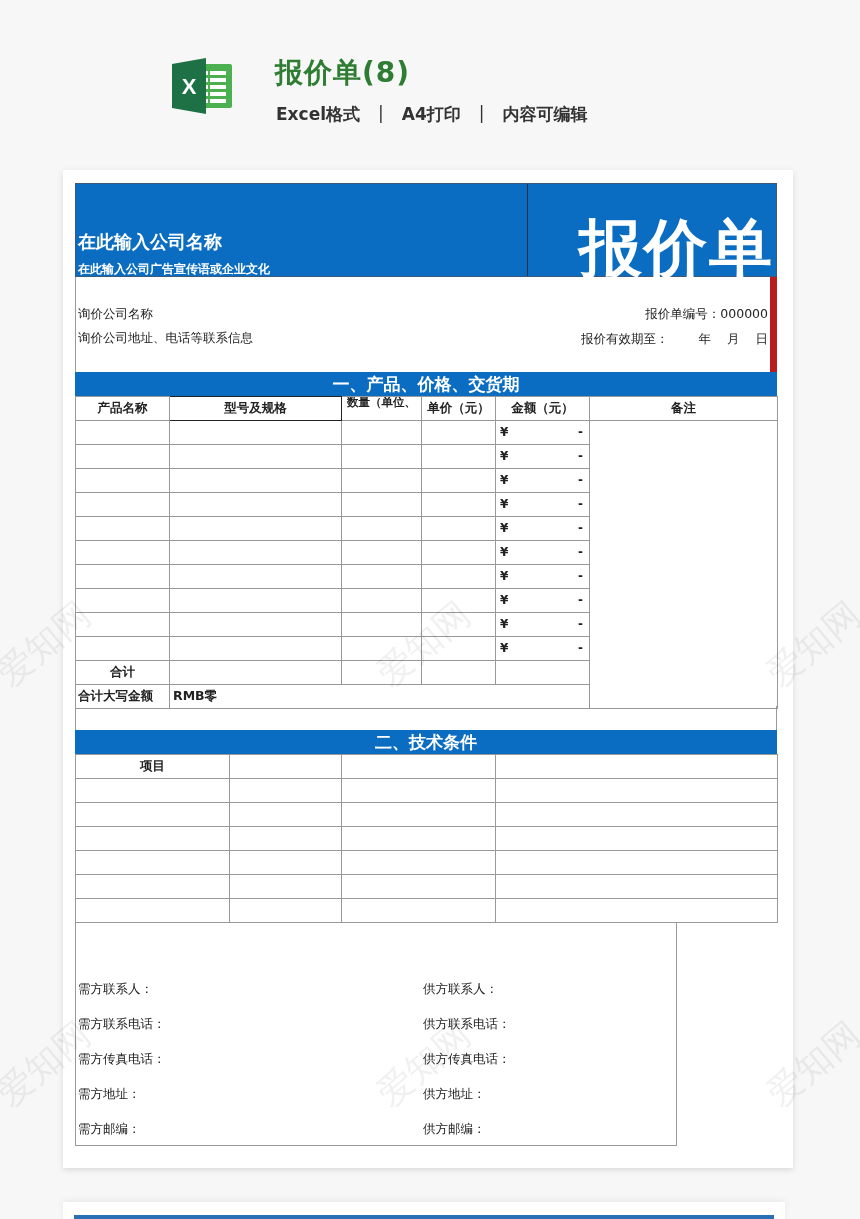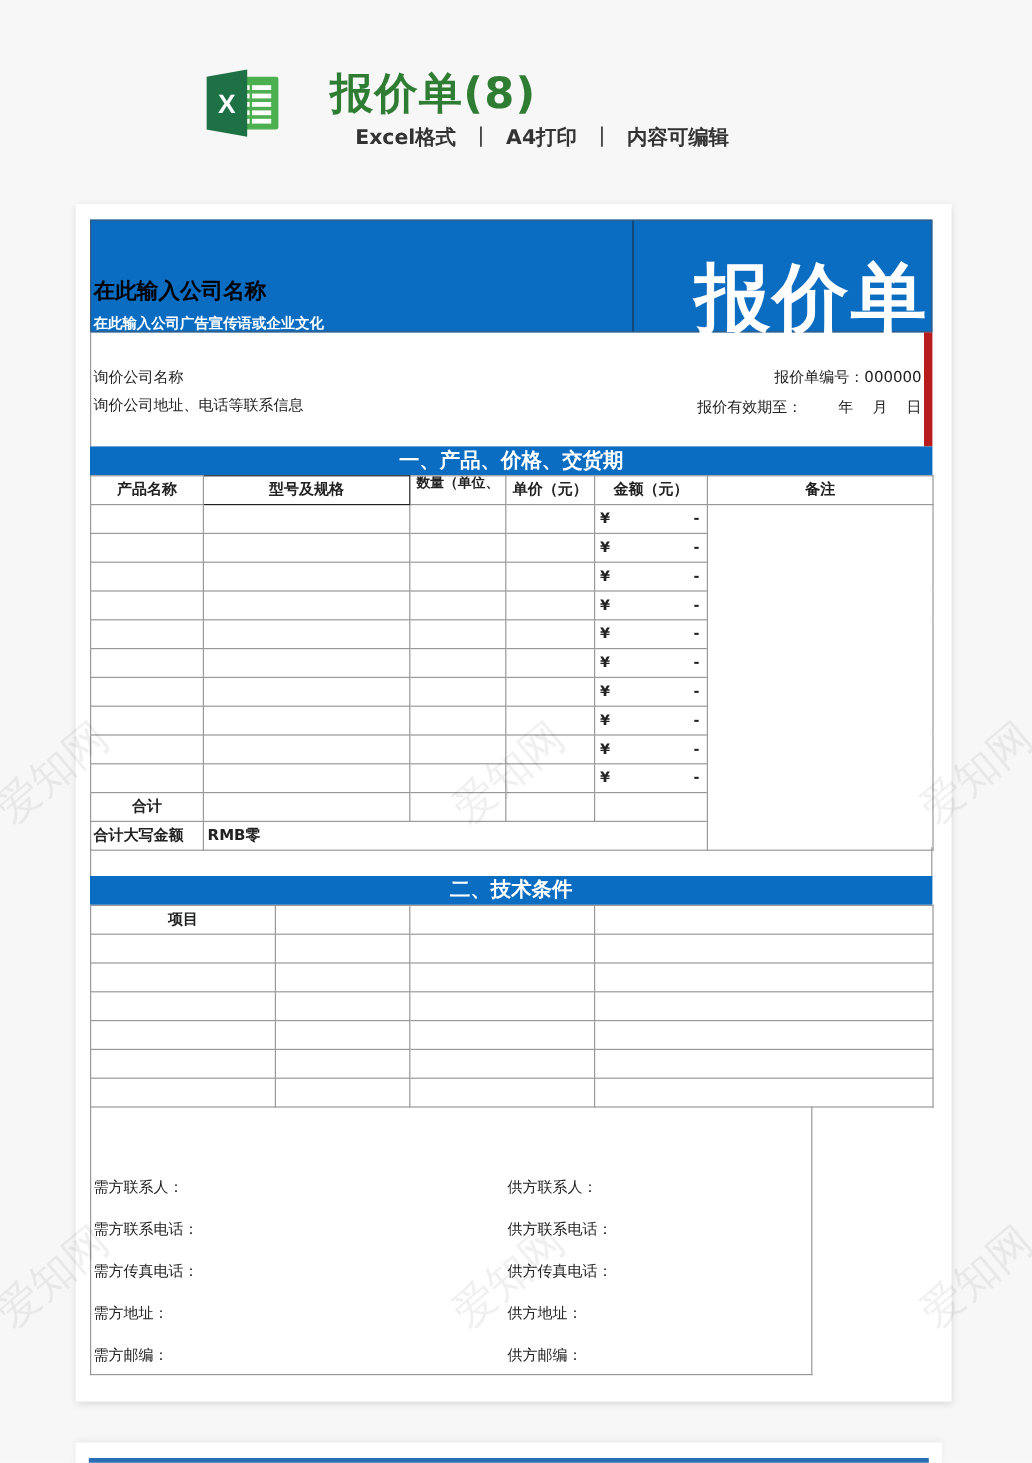--- a/index.html
+++ b/index.html
@@ -8,47 +8,47 @@
     background: #f7f7f7;
     font-family: "DejaVu Sans", "Liberation Sans", sans-serif;
     color: #222;
     position: relative;
   }
   
   .hdr { position: absolute; left: 0; top: 0; width: 860px; height: 160px; }
   .xl-icon { position: absolute; left: 172px; top: 56px; width: 62px; height: 60px; }
   .hdr-title {
     position: absolute; left: 275px; top: 54px;
-    font-size: 36px; font-weight: bold; color: #2e7d32; letter-spacing: 1px;
+    font-size: 28px; font-weight: bold; color: #2e7d32; letter-spacing: 1px;
   }
   .hdr-sub {
     position: absolute; left: 276px; top: 103px;
     font-size: 17px; font-weight: bold; color: #333;
-    display: flex; gap: 0; margin-left: 20px;
+    display: flex; gap: 0;
   }
   .hdr-sub span { white-space: nowrap; }
   .hdr-sub .sep { margin: 0 18px; font-weight: normal; color: #333; }
 
   
   .card {
     position: absolute; left: 63px; top: 170px; width: 730px; height: 998px;
     background: #fff; box-shadow: 0 2px 6px rgba(0,0,0,0.12);
   }
   .card2 {
     position: absolute; left: 63px; top: 1202px; width: 722px; height: 30px;
     background: #fff; box-shadow: 0 -2px 6px rgba(0,0,0,0.06);
   }
   .card2 .band { position: absolute; left: 11px; top: 13px; width: 700px; height: 10px; background: #2a6fb3; }
 
   .sheet { position: absolute; left: 12px; top: 13px; width: 702px; }
   .blue { background: #0a6dc2; color: #fff; }
 
   .banner { position: absolute; left: 0; top: 0; width: 702px; height: 94px; border: 1px solid #3b5a7a; }
   .banner .left { position: absolute; left: 0; top: 0; width: 452px; height: 92px; border-right: 1px solid #1e2f44; }
-  .company-name { position: absolute; left: 2px; top: 46px; font-size: 18px; font-weight: bold; color: #000000; }
+  .company-name { position: absolute; left: 2px; top: 46px; font-size: 18px; font-weight: bold; color: #ffffff; }
   .company-slogan { position: absolute; left: 2px; top: 77px; font-size: 12px; font-weight: bold; color: #fff; text-align: right; }
   .big-title { position: absolute; right: 2px; top: 22px; font-size: 63px; font-weight: bold; color: #fff; letter-spacing: 2px; }
 
   .info { position: absolute; left: 0; top: 94px; width: 702px; height: 95px; border-left: 1px solid #999; border-right: 7px solid #b91c1c; }
   .info .t { position: absolute; font-size: 12.5px; color: #222; white-space: nowrap; }
 
   .section-bar {
     position: absolute; left: 0; width: 702px; height: 24px;
     text-align: center; font-size: 17px; font-weight: bold; line-height: 24px; color: #fff;
   }

